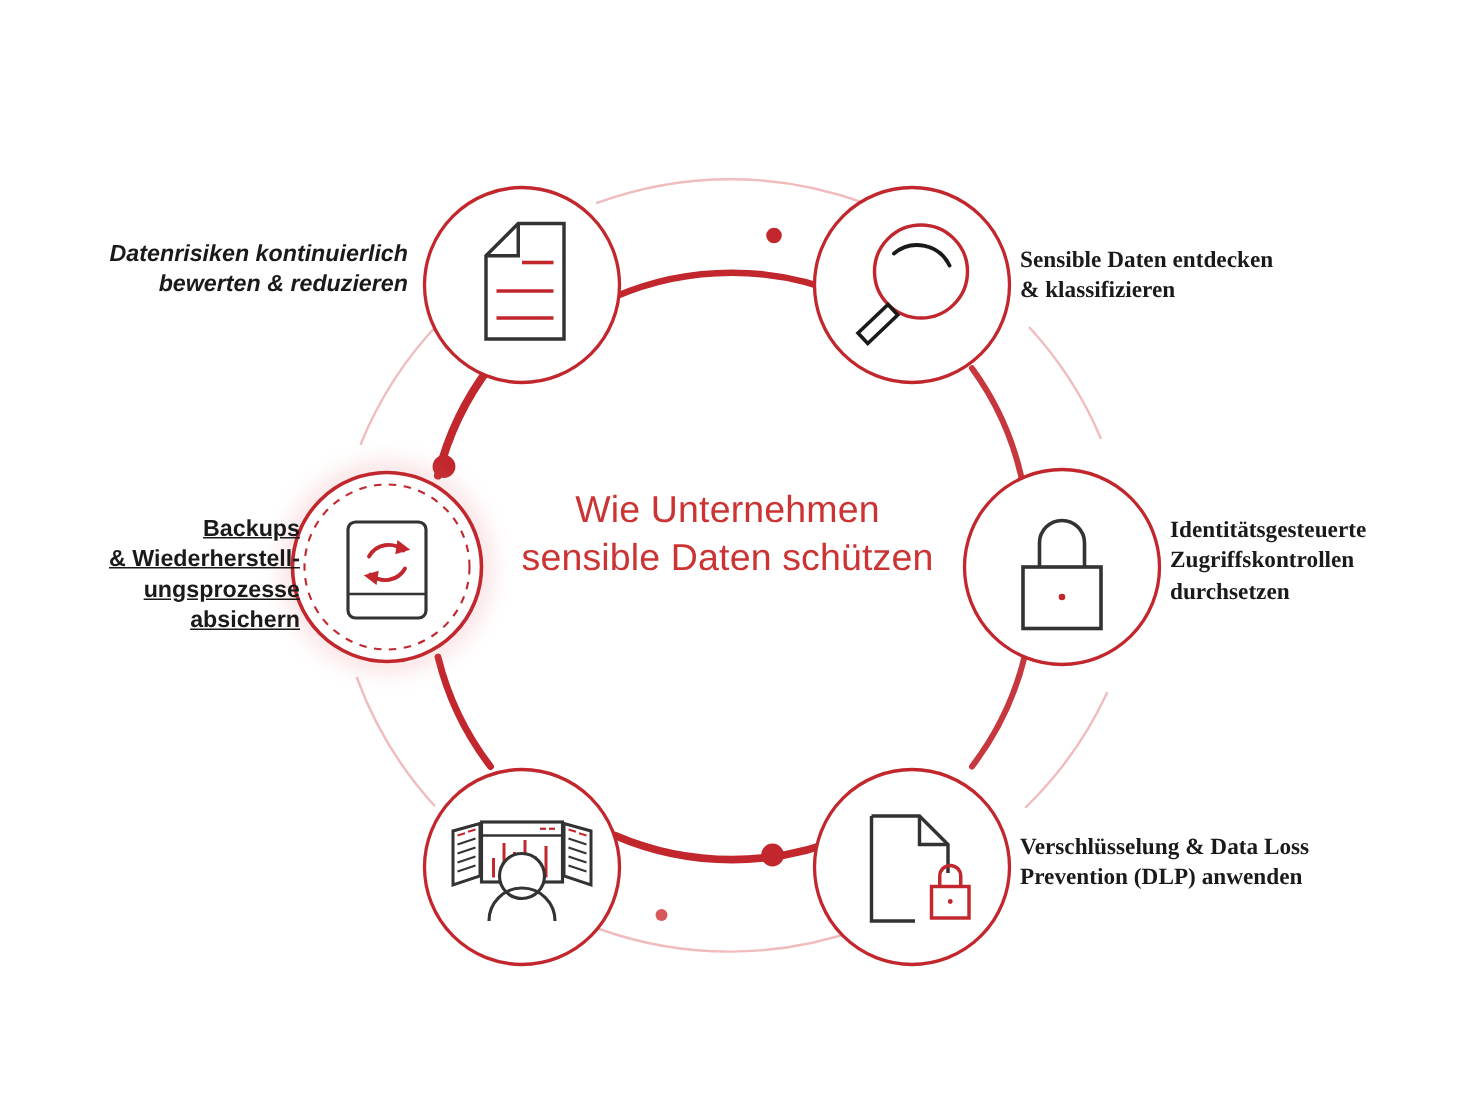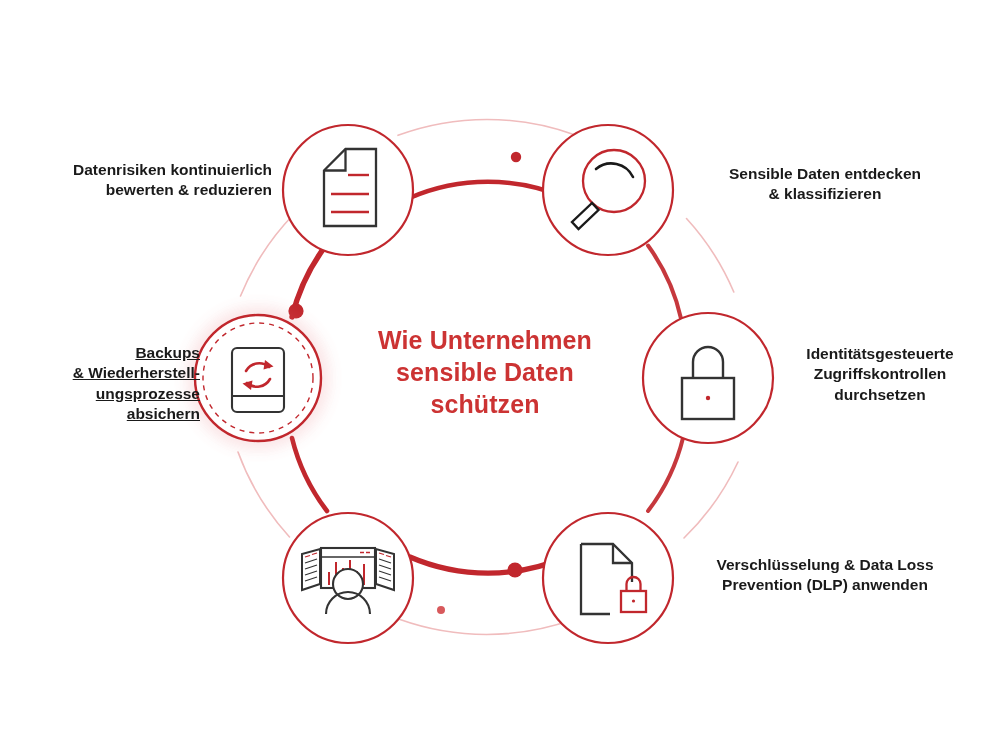--- a/index.html
+++ b/index.html
@@ -22,37 +22,37 @@
     width: 983px; height: 730px;
   }
   .center-title {
     position: absolute;
     left: 340px;
     top: 325px;
     width: 290px;
     text-align: center;
     color: #cc3333;
     font-size: 25px;
-    font-weight: bold;
+    font-weight: normal;
     line-height: 1.27;
     letter-spacing: 0.1px;
   }
   .node-label {
     position: absolute;
     color: #1a1a1a;
     font-size: 15.5px;
     font-weight: bold;
     line-height: 1.32;
     white-space: pre-line;
   }
   .lbl-left  { text-align: right; }
-  .lbl-right { text-align: center; }
+  .lbl-right { text-align: left; font-family: Liberation Serif, serif; }
 
   
-  .lbl-assess   { left: 10px;  top: 160px; width: 262px; }
+  .lbl-assess   { left: 10px;  top: 160px; width: 262px; font-style: italic; }
   .lbl-discover { left: 680px; top: 164px; width: 290px; }
   .lbl-identity { left: 780px; top: 344px; width: 200px; }
   .lbl-dlp      { left: 680px; top: 555px; width: 290px; }
   .lbl-monitor  { left: 10px;  top: 555px; width: 262px; }
   .lbl-backup   { left: 10px;  top: 343px; width: 190px; text-decoration: underline; }
 </style>
 </head>
 <body>
 
 <div id="stage">

